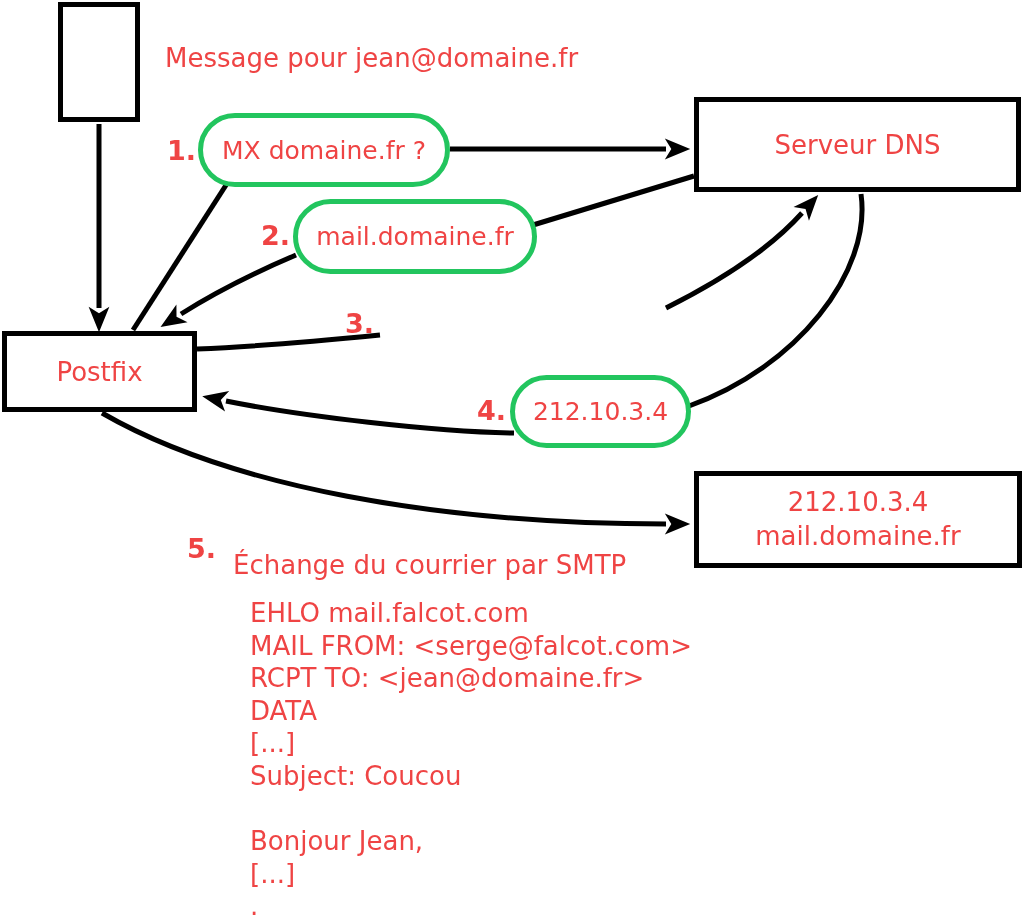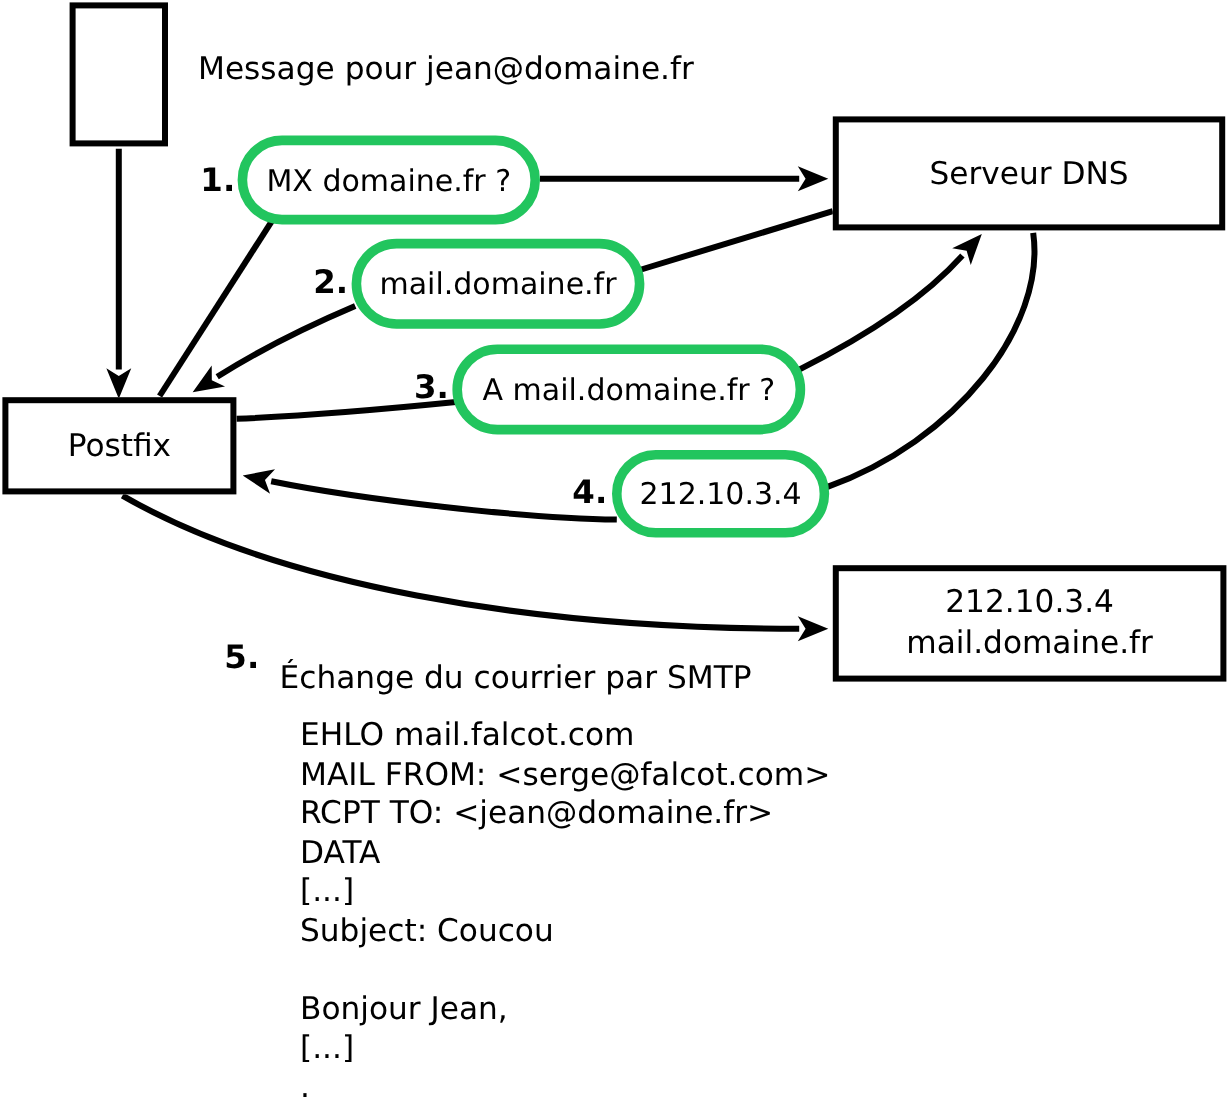--- a/index.html
+++ b/index.html
@@ -2,40 +2,40 @@
 <html><head>
 <meta charset="utf-8">
 <style>
   html, body { margin: 0; padding: 0; background: #ffffff; }
   .canvas {
     position: relative;
     width: 1024px;
     height: 919px;
     background: #ffffff;
     overflow: hidden;
-    color: #000000;
+    color: #ef4444;
     font-family: "DejaVu Sans", "Liberation Sans", sans-serif;
   }
   svg.connectors { position: absolute; left: 0; top: 0; }
   .box {
     position: absolute;
     box-sizing: border-box;
     background: #ffffff;
     border: 5px solid #000000;
     display: flex;
     align-items: center;
     justify-content: center;
     font-size: 26px;
     text-align: center;
   }
   .pill {
     position: absolute;
     box-sizing: border-box;
     background: #ffffff;
-    border: 8px solid #22c55e;
+    border: 5px solid #22c55e;
     border-radius: 38px;
     display: flex;
     align-items: center;
     justify-content: center;
     font-size: 25px;
     white-space: nowrap;
   }
   .num {
     position: absolute;
     font-weight: bold;
@@ -103,23 +103,20 @@
   <div class="pill" style="left:198px; top:113px; width:252px; height:74px;">
     <span>MX domaine.fr ?</span>
   </div>
   <span class="num" style="left:140px; top:135px; width:56px;">1.</span>
 
   <div class="pill" style="left:293px; top:199px; width:244px; height:75px;">
     <span>mail.domaine.fr</span>
   </div>
   <span class="num" style="left:236px; top:220px; width:54px;">2.</span>
 
-  <div class="pill" style="left:377px; top:287px; width:294px; height:75px;">
-    <span>A mail.domaine.fr ?</span>
-  </div>
   <span class="num" style="left:320px; top:308px; width:54px;">3.</span>
 
   <div class="pill" style="left:510px; top:375px; width:181px; height:73px;">
     <span>212.10.3.4</span>
   </div>
   <span class="num" style="left:452px; top:395px; width:54px;">4.</span>
 
   <span class="num" style="left:160px; top:533px; width:56px;">5.</span>
   <div class="freetext" style="left:233px; top:533px;margin-top:17px;">Échange du courrier par SMTP</div>
 

